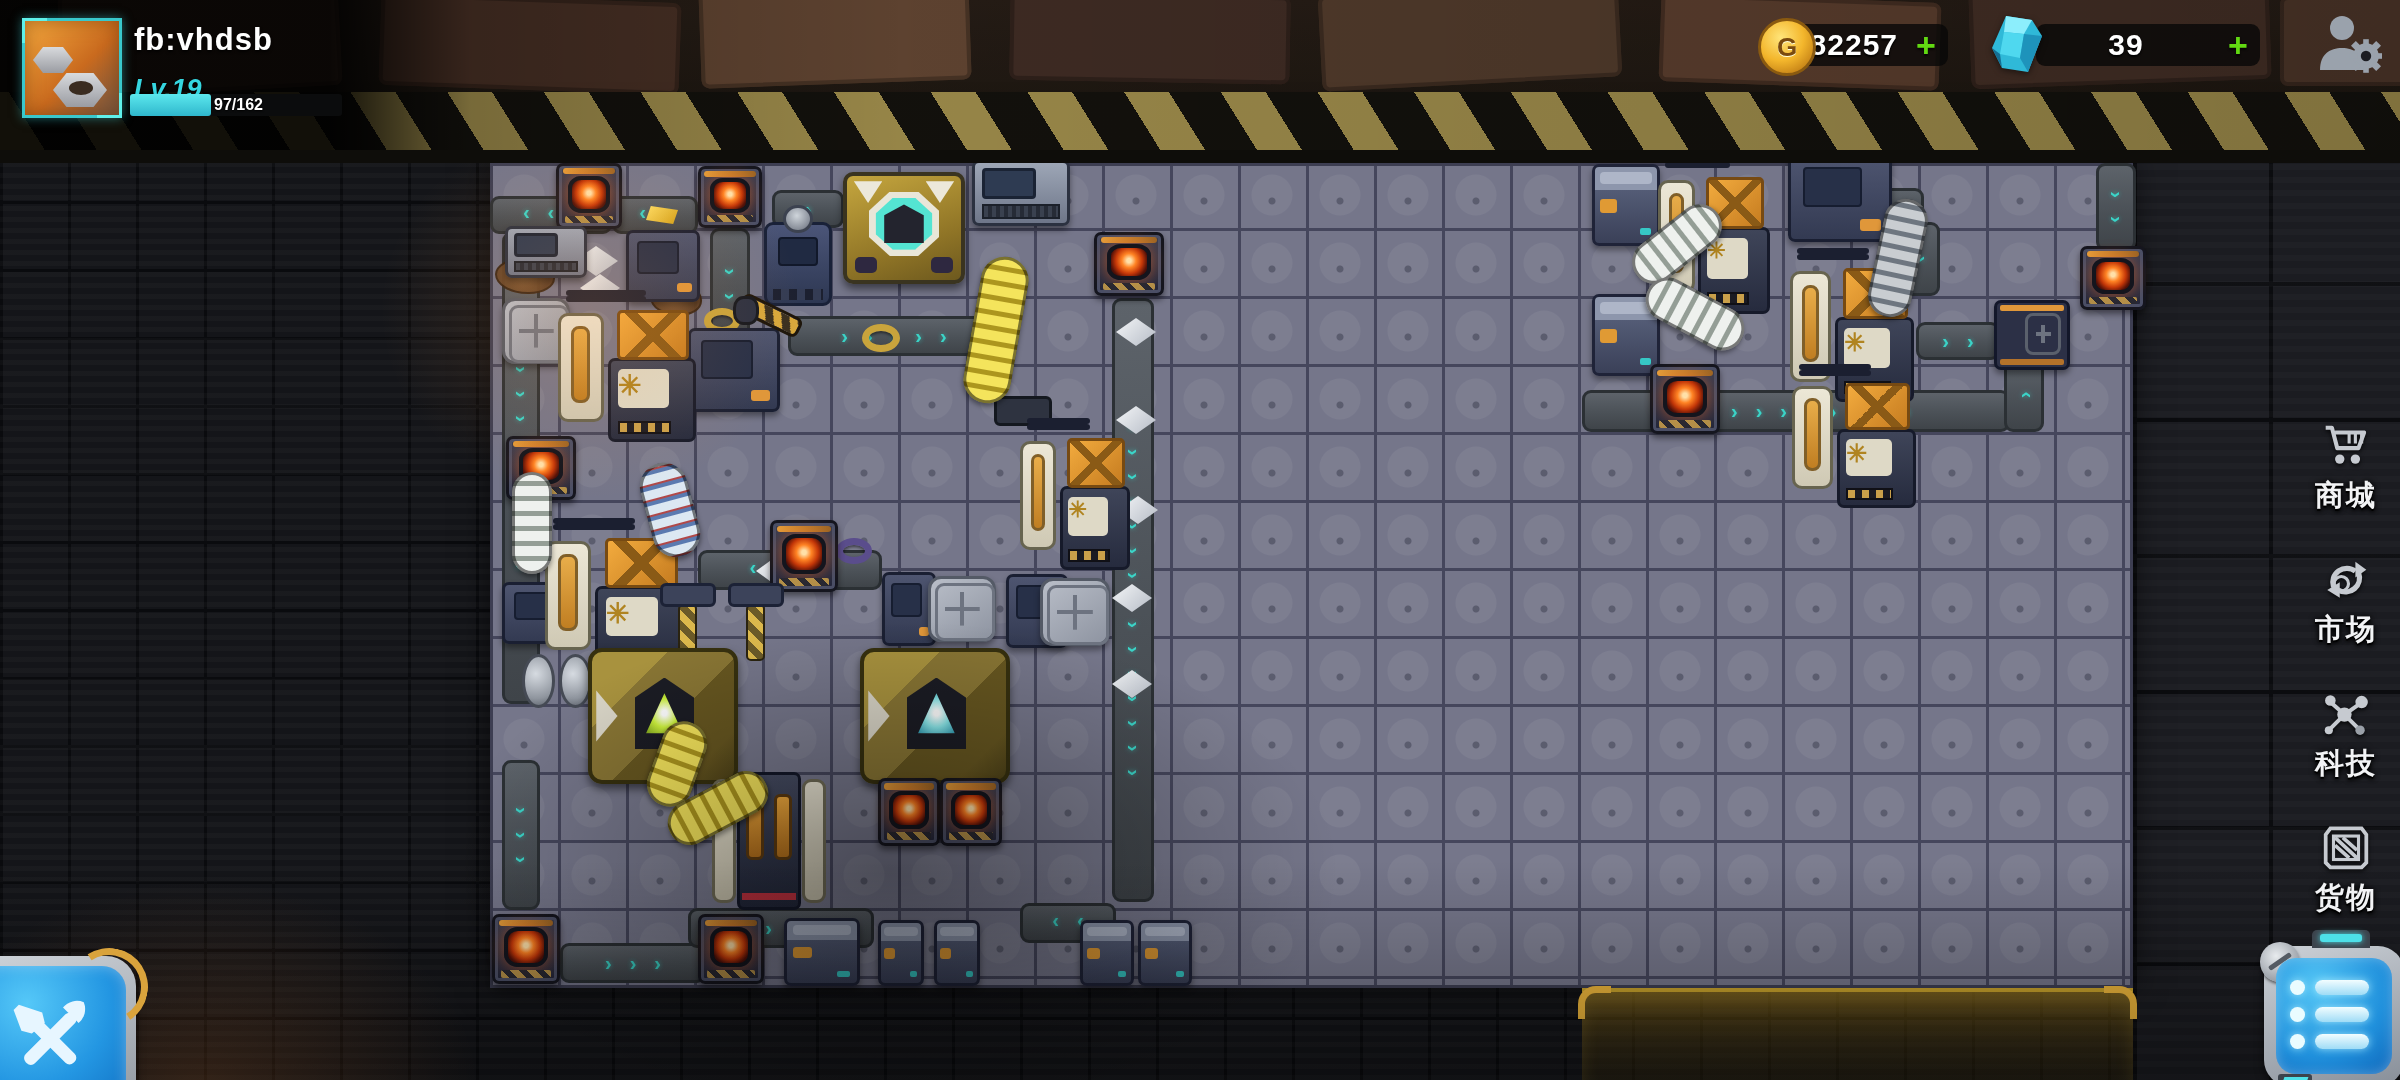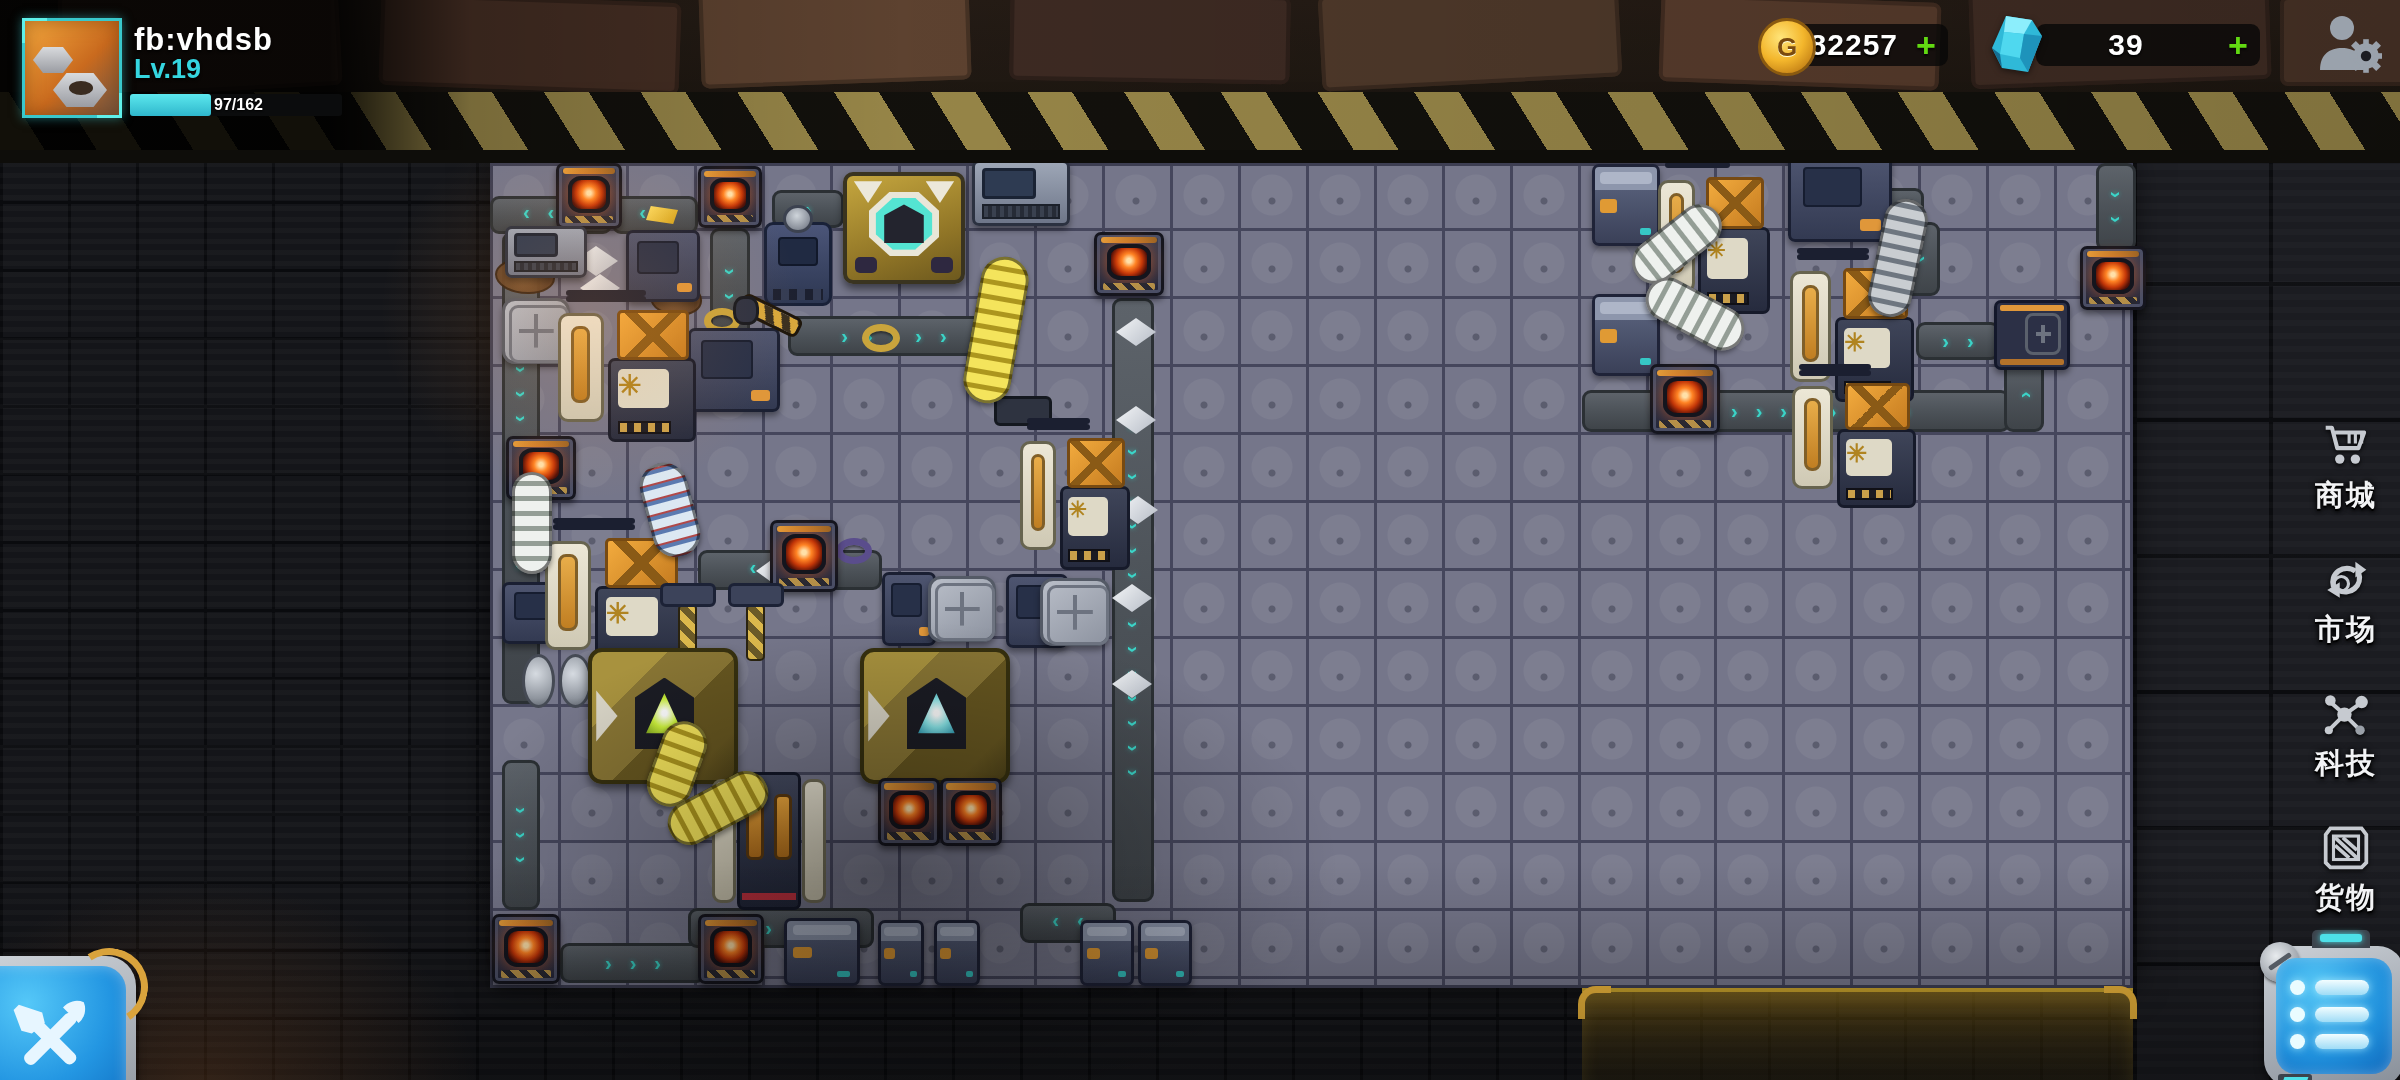--- a/index.html
+++ b/index.html
@@ -182,21 +182,21 @@
     border:3px solid #39c8cc;box-shadow:0 0 10px rgba(57,200,204,.5),inset 0 0 18px rgba(120,60,10,.6);}
   #avatar .hx1,#avatar .hx2{position:absolute;background:linear-gradient(180deg,#d8dadd,#9a9ca2);
     clip-path:polygon(25% 0,75% 0,100% 50%,75% 100%,25% 100%,0 50%);}
   #avatar .hx1{left:8px;top:26px;width:40px;height:26px;}
   #avatar .hx2{left:28px;top:52px;width:54px;height:34px;}
   #avatar .hole{position:absolute;left:44px;top:60px;width:24px;height:14px;background:#3a2c20;border-radius:50%;}
   #avatar .cbr{position:absolute;width:22px;height:22px;border:3px solid #5ff0ea;}
   #avatar .cbr.a{left:-3px;top:-3px;border-right:none;border-bottom:none;}
   #avatar .cbr.b{right:-3px;bottom:-3px;border-left:none;border-top:none;}
   #pname{position:absolute;left:116px;top:8px;font-size:31px;font-weight:700;color:#fff;text-shadow:0 2px 3px rgba(0,0,0,.85);letter-spacing:1px;}
-  #plevel{position:absolute;left:116px;top:40px;font-size:27px;font-weight:700;color:#35d6e0;text-shadow:0 2px 3px rgba(0,0,0,.8);}
+  #plevel{position:absolute;left:116px;top:60px;font-size:27px;font-weight:700;color:#35d6e0;text-shadow:0 2px 3px rgba(0,0,0,.8);font-style:italic;}
   #xpbar{position:absolute;left:112px;top:80px;width:212px;height:22px;background:#0b0c0d;border-radius:3px;overflow:visible;}
   #xpfill{position:absolute;left:0;top:0;height:22px;background:linear-gradient(180deg,#5ce8ee,#2fb7cc);border-radius:3px;}
   #xptext{position:absolute;left:84px;top:2px;font-size:16px;font-weight:700;color:#fff;text-shadow:0 1px 2px #000;white-space:nowrap;}
 
   
   .pill{position:absolute;height:42px;background:rgba(8,8,8,.8);border-radius:9px;display:flex;align-items:center;}
   #pill-gold{left:1778px;top:24px;width:170px;}
   #pill-gem{left:2036px;top:24px;width:224px;}
   #coin{position:absolute;left:-20px;top:-6px;width:52px;height:52px;border-radius:50%;
     background:radial-gradient(circle at 38% 32%,#ffe57a,#f3b62c 48%,#c07c14 85%);border:3px solid #8a5a10;

